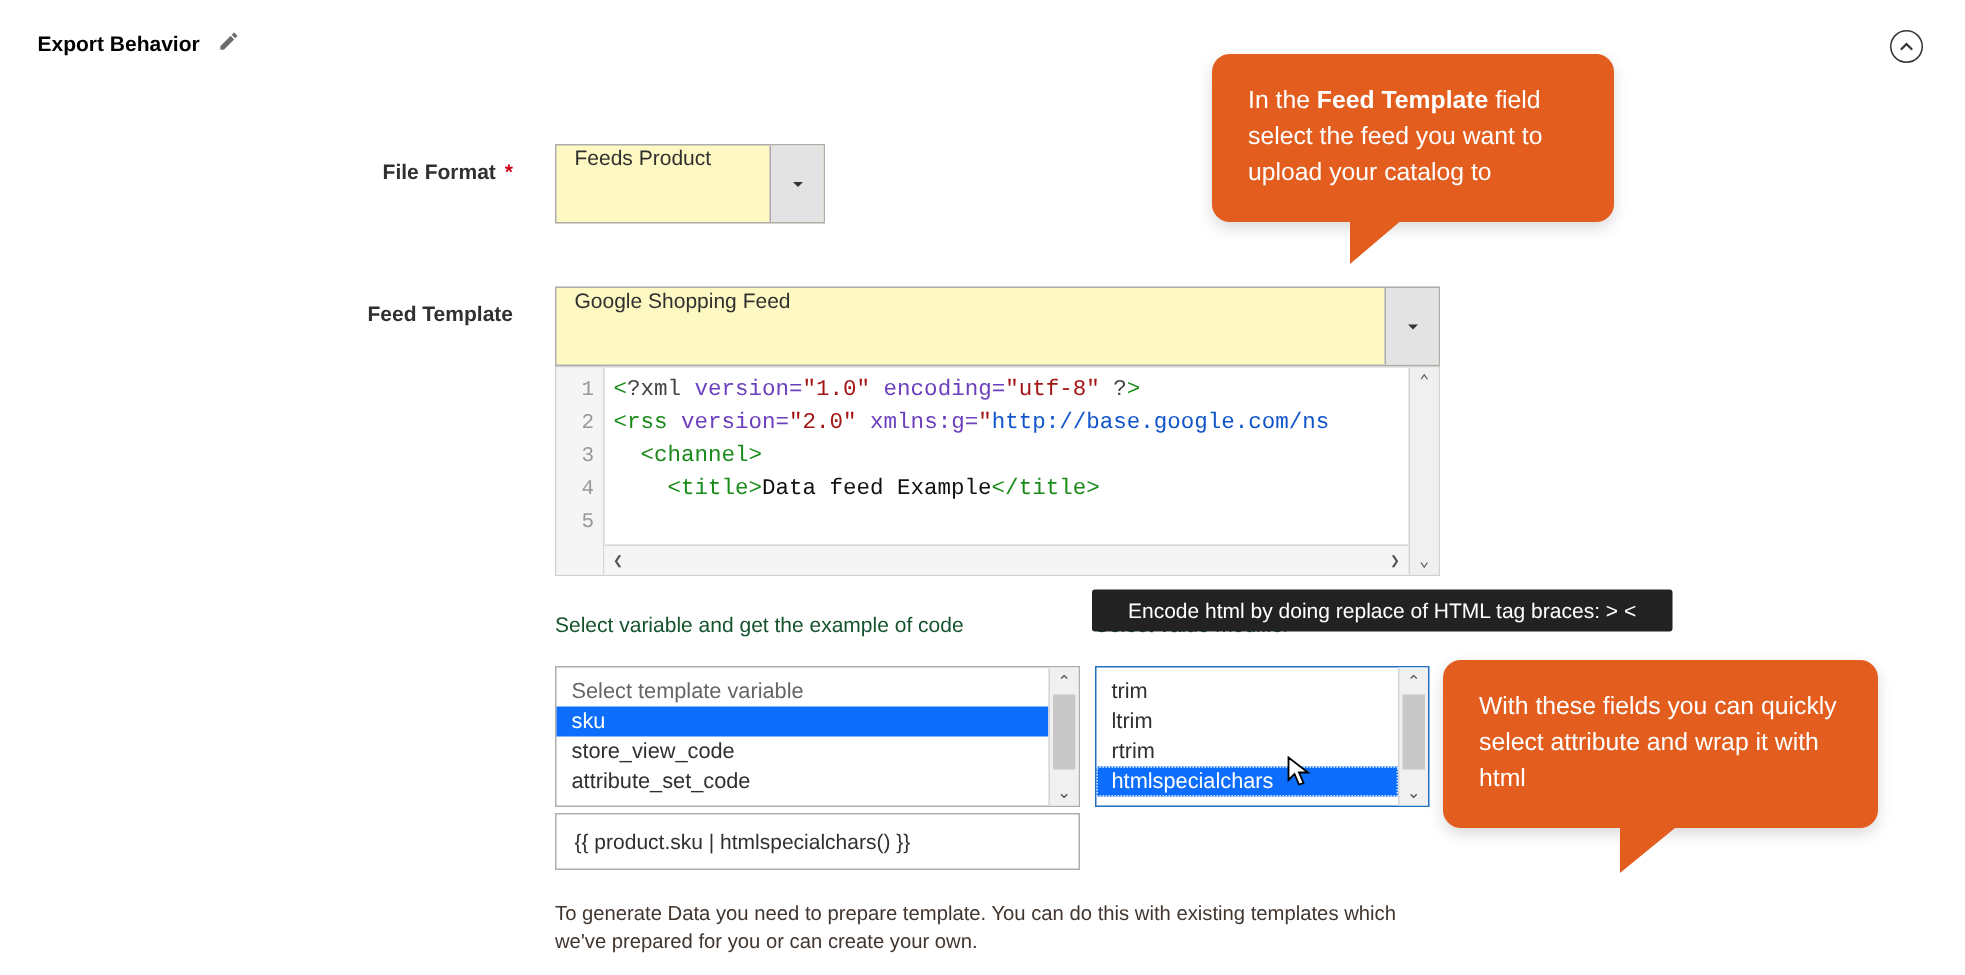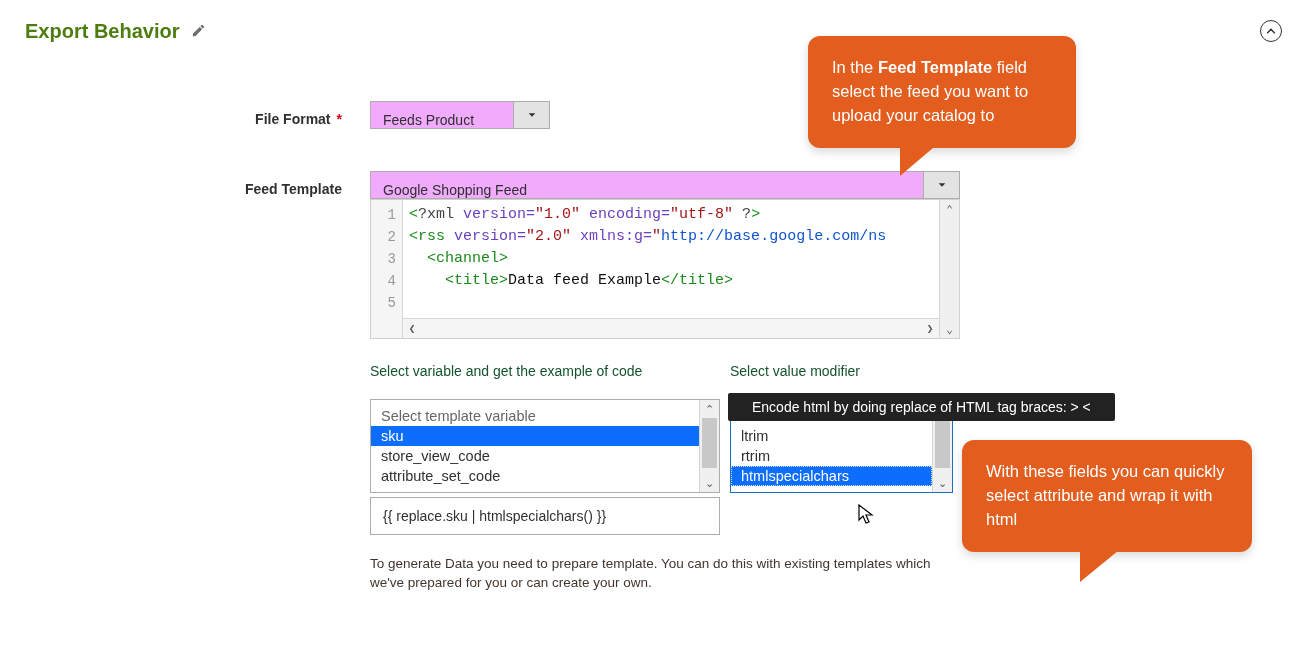--- a/index.html
+++ b/index.html
@@ -12,23 +12,23 @@
     height: 650px;
     position: relative;
     padding: 20px 25px;
   }
   .section-header {
     display: flex;
     align-items: center;
     gap: 12px;
   }
   .section-header h2 {
-    font-size: 20px;
+    font-size: 14px;
     font-weight: 600;
-    color: #4d7c0f;
+    color: #000000;
   }
   .edit-icon {
     color: #6b6b6b;
     cursor: pointer;
   }
   .collapse-icon {
     position: absolute;
     top: 20px;
     right: 28px;
     width: 22px;
@@ -55,24 +55,24 @@
     padding-top: 10px;
     font-size: 14px;
     font-weight: 600;
     color: #303030;
   }
   .form-label .req { color: #d0021b; margin-left: 6px; font-weight: 600; }
   .form-field { flex: 1; }
 
   .select-box {
     display: flex;
-    align-items: flex-end;
+    align-items: flex-start;
     border: 1px solid #adadad;
-    background: #f0abfc;
-    height: 28px;
+    background: #fef9c3;
+    height: 53px;
   }
   .select-box.sm { width: 180px; }
   .select-box .sel-text {
     flex: 1;
     padding: 0 12px;
   }
   .select-box .sel-btn {
     width: 36px;
     height: 100%;
     background: #e3e3e3;
@@ -331,21 +331,21 @@
                 <div class="item">store_view_code</div>
                 <div class="item">attribute_set_code</div>
               </div>
             <div class="sb">
               <div class="arrow">⌃</div>
               <div class="thumb"></div>
               <div class="track"></div>
               <div class="arrow">⌄</div>
             </div>
           </div>
-          <div class="code-sample">{{ replace.sku  | htmlspecialchars() }}</div>
+          <div class="code-sample">{{ product.sku  | htmlspecialchars() }}</div>
         </div>
         <div>
           <div class="listbox modifier">
             <div class="items" id="modlist">
                 <div class="item">trim</div>
                 <div class="item">ltrim</div>
                 <div class="item">rtrim</div>
                 <div class="item selected dotted">htmlspecialchars</div>
               </div>
             <div class="sb">

